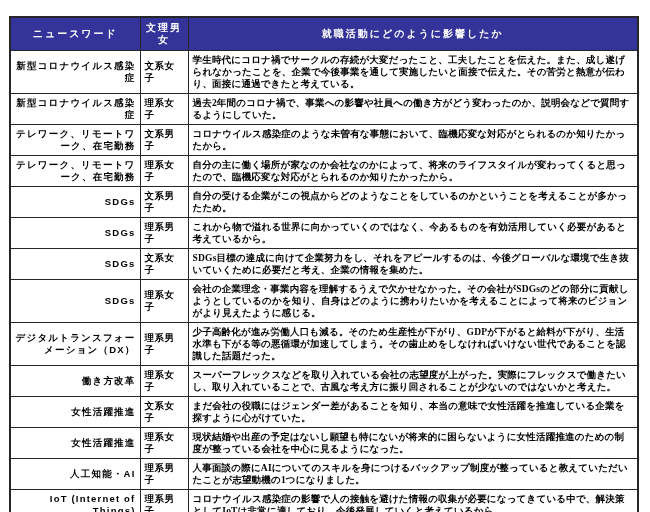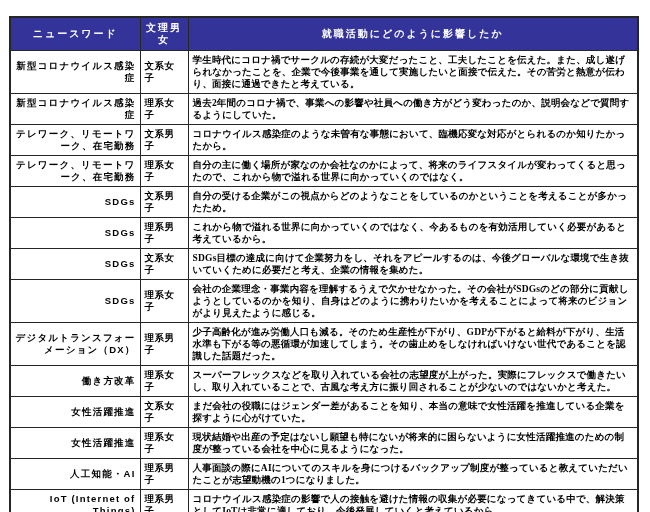--- a/index.html
+++ b/index.html
@@ -91,21 +91,21 @@
         <td class="col-impact">過去2年間のコロナ禍で、事業への影響や社員への働き方がどう変わったのか、説明会などで質問するようにしていた。</td>
       </tr>
       <tr>
         <td class="col-keyword">テレワーク、リモートワーク、在宅勤務</td>
         <td class="col-group">文系男子</td>
         <td class="col-impact">コロナウイルス感染症のような未曽有な事態において、臨機応変な対応がとられるのか知りたかったから。</td>
       </tr>
       <tr>
         <td class="col-keyword">テレワーク、リモートワーク、在宅勤務</td>
         <td class="col-group">理系女子</td>
-        <td class="col-impact">自分の主に働く場所が家なのか会社なのかによって、将来のライフスタイルが変わってくると思ったので、これから物で溢れる世界に向かっていくのではなく。</td>
+        <td class="col-impact">自分の主に働く場所が家なのか会社なのかによって、将来のライフスタイルが変わってくると思ったので、臨機応変な対応がとられるのか知りたかったから。</td>
       </tr>
       <tr>
         <td class="col-keyword">SDGs</td>
         <td class="col-group">文系男子</td>
         <td class="col-impact">自分の受ける企業がこの視点からどのようなことをしているのかということを考えることが多かったため。</td>
       </tr>
       <tr>
         <td class="col-keyword">SDGs</td>
         <td class="col-group">理系男子</td>
         <td class="col-impact">これから物で溢れる世界に向かっていくのではなく、今あるものを有効活用していく必要があると考えているから。</td>

